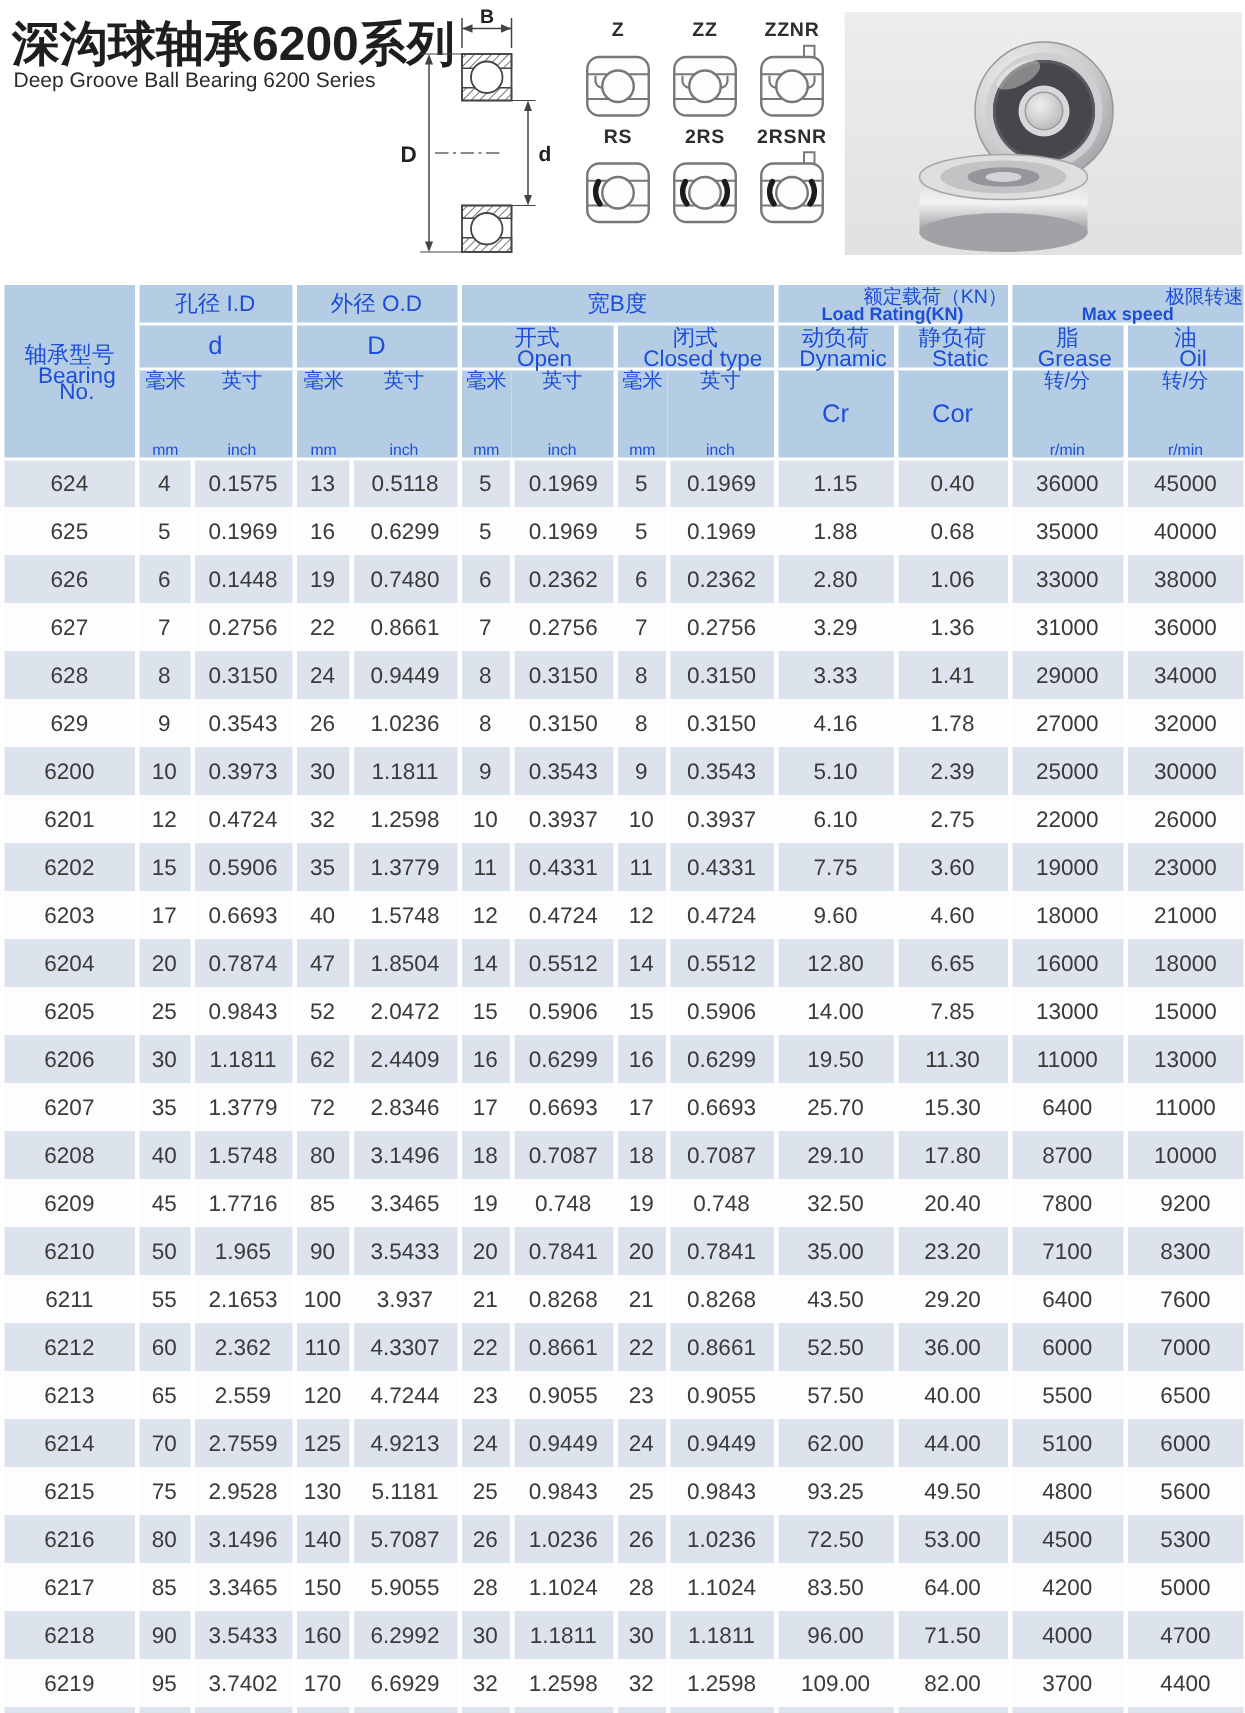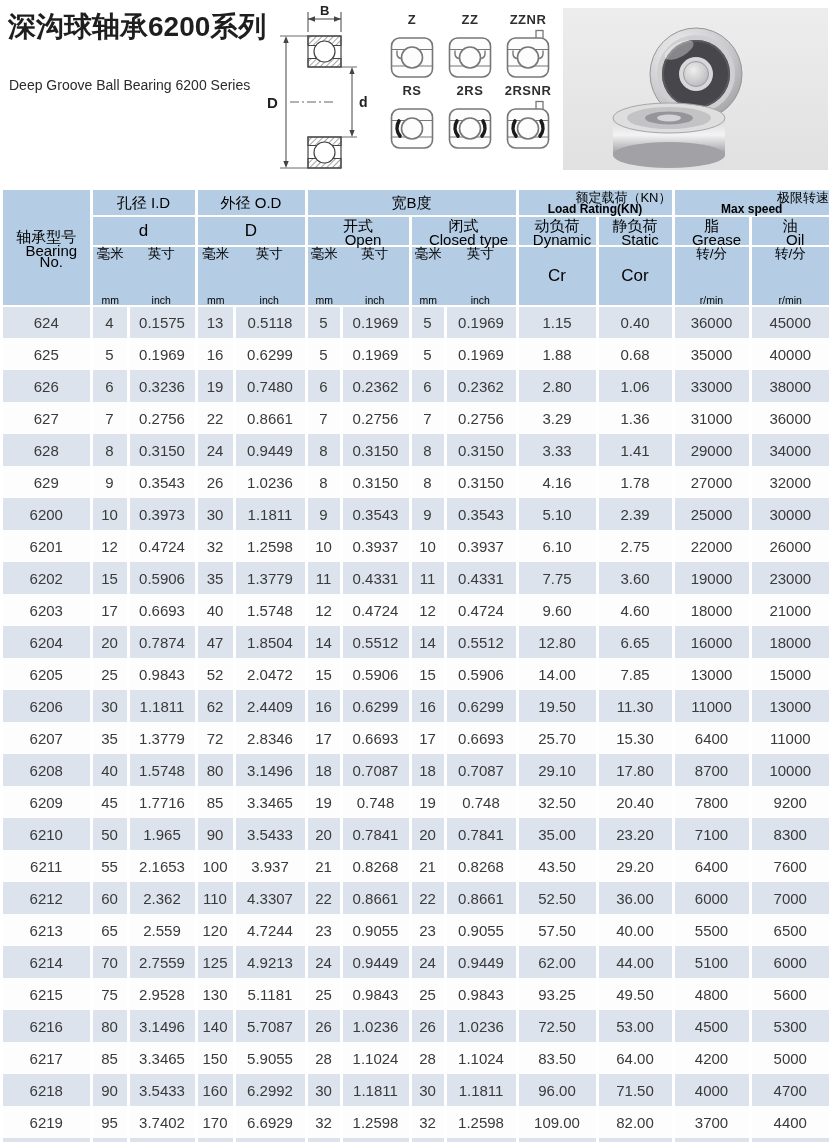--- a/index.html
+++ b/index.html
@@ -10,32 +10,32 @@
     --text:#3a3a3a;
     --line:#555555;
   }
   *{box-sizing:border-box;}
   html,body{margin:0;padding:0;}
   body{
     width:830px;height:1142px;position:relative;overflow:hidden;
     background:#ffffff;font-family:"Liberation Sans",sans-serif;color:var(--text);
   }
   
-  .title-zh{position:absolute;left:8px;top:8px;font-size:28px;font-weight:700;color:#1e1e1e;white-space:nowrap;}
-  .title-en{position:absolute;left:9px;top:45px;font-size:14px;color:#2b2b2b;white-space:nowrap;margin-top:32px;}
+  .title-zh{position:absolute;left:8px;top:8px;font-size:32px;font-weight:700;color:#1e1e1e;white-space:nowrap;}
+  .title-en{position:absolute;left:9px;top:45px;font-size:14px;color:#2b2b2b;white-space:nowrap;}
   .cross-wrap{position:absolute;left:253px;top:3px;}
   .variants{position:absolute;left:386px;top:12px;width:168px;
     display:grid;grid-template-columns:repeat(3,1fr);column-gap:6px;row-gap:2px;}
   .vcell{display:flex;flex-direction:column;align-items:center;}
   .vlabel{font-size:13px;font-weight:600;color:#2e2e2e;margin-bottom:2px;letter-spacing:0.5px;}
   .photo-wrap{position:absolute;left:563px;top:8px;}
   
   table.spec{position:absolute;left:3px;top:190px;width:826px;border-collapse:collapse;table-layout:fixed;}
   .spec th,.spec td{padding:0;text-align:center;vertical-align:middle;font-weight:normal;}
-  .spec thead th{background:var(--header-bg);border-left:3px solid var(--cell-border);border-bottom:2px solid var(--cell-border);color:#000000;}
+  .spec thead th{background:var(--header-bg);border-left:3px solid var(--cell-border);border-bottom:2px solid var(--cell-border);color:#1d4ed8;}
   .spec thead th.first{border-left:none;}
   .spec thead th.nosep{border-left:none;}
   .r1 th{height:26px;}
   .r2 th{height:30px;}
   .r3 th{height:27px;}
   .zh{font-size:15px;line-height:16px;}
   .zh-sm{font-size:13px;line-height:13px;text-align:right;}
   .en{font-size:15px;line-height:11px;margin-top:0px;padding-left:10px;}
   .en-sm{font-size:12px;line-height:10px;font-weight:bold;}
   .sym{font-size:17px;}
@@ -356,21 +356,21 @@
         <td>5</td>
         <td>0.1969</td>
         <td>1.88</td>
         <td>0.68</td>
         <td>35000</td>
         <td>40000</td>
       </tr>
       <tr class="odd">
         <td>626</td>
         <td>6</td>
-        <td>0.3236</td>
+        <td>0.1448</td>
         <td>19</td>
         <td>0.7480</td>
         <td>6</td>
         <td>0.2362</td>
         <td>6</td>
         <td>0.2362</td>
         <td>2.80</td>
         <td>1.06</td>
         <td>33000</td>
         <td>38000</td>

